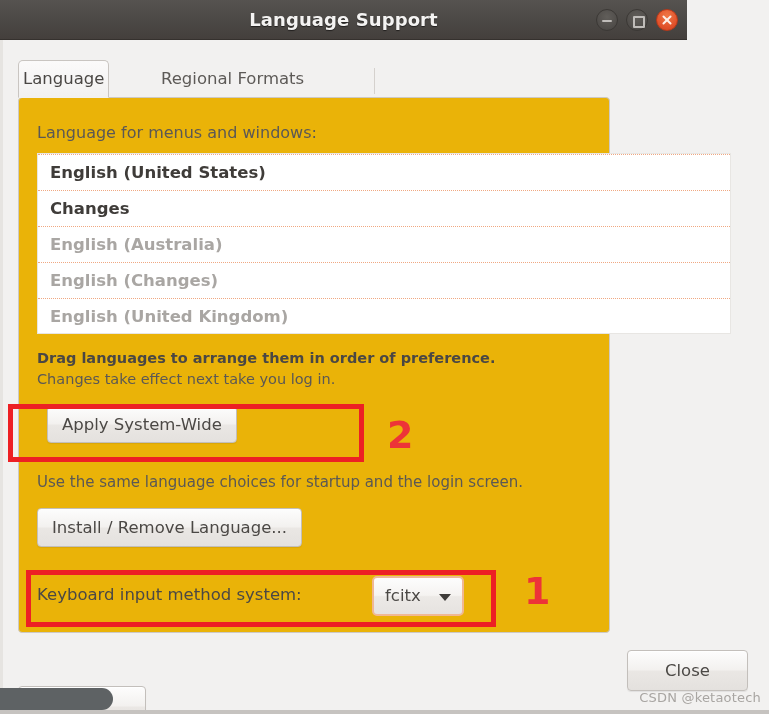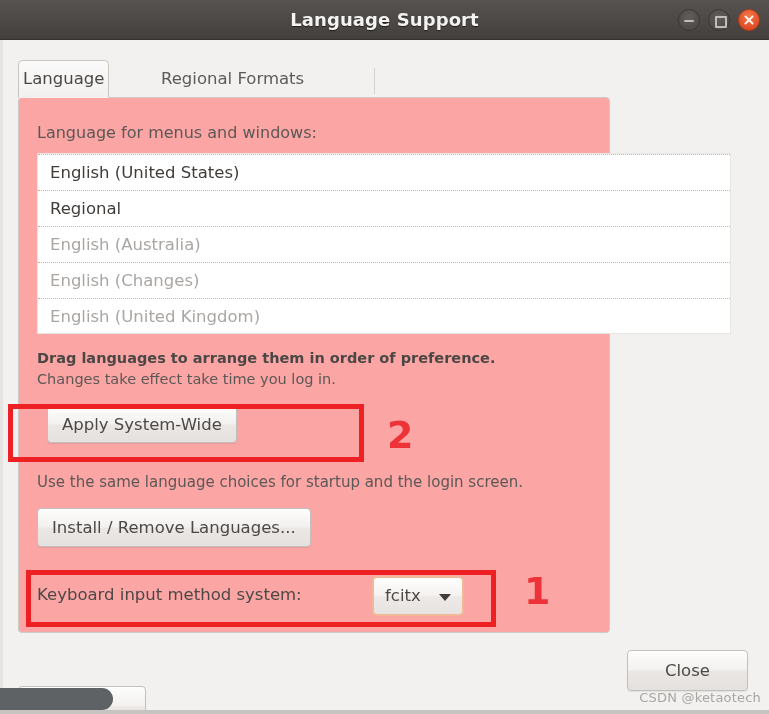--- a/index.html
+++ b/index.html
@@ -19,21 +19,21 @@
     width: 769px;
     height: 714px;
     background: #f2f1f0;
     box-sizing: border-box;
   }
 
   
   #titlebar {
     position: absolute;
     left: 0; top: 0;
-    width: 769px;
+    width: 687px;
     height: 40px;
     background: linear-gradient(to bottom, #565350 0%, #4b4845 55%, #443f3c 100%);
     border-bottom: 1px solid #35312e;
     box-sizing: border-box;
   }
   #title-text {
     position: absolute;
     left: 0; right: 0;
     top: 9px;
     text-align: center;
@@ -140,21 +140,21 @@
     background: #d5d1cd;
   }
 
   
   #panel {
     position: absolute;
     left: 18px;
     top: 97px;
     width: 592px;
     height: 536px;
-    background: #fca5a5;
+    background: #eab308;
     border: 1px solid #cdc9c5;
     border-radius: 4px;
     box-sizing: border-box;
   }
 
   #lbl-language-for {
     position: absolute;
     left: 18px;
     top: 25px;
     font-size: 16px;
@@ -175,20 +175,21 @@
   }
   .lang-row {
     position: relative;
     height: 36px;
     line-height: 36px;
     padding-left: 12px;
     font-size: 16.5px;
     box-sizing: border-box;
     border-top: 1px dotted #f0a882;
     background: #ffffff;
+    font-weight: bold;
   }
   .lang-row.strong { color: #3f3c39; }
   .lang-row.dim    { color: #a9a6a3; }
 
   
   #drag-hint {
     position: absolute;
     left: 18px;
     top: 252px;
     font-size: 14.5px;
@@ -383,34 +384,34 @@
     <div class="tab inactive">Regional Formats</div>
     <div class="tab-sep"></div>
   </div>
 
   <div id="panel">
 
     <div id="lbl-language-for">Language for menus and windows:</div>
 
     <div id="lang-list">
       <div class="lang-row strong">English (United States)</div>
-      <div class="lang-row strong">Regional</div>
+      <div class="lang-row strong">Changes</div>
       <div class="lang-row dim">English (Australia)</div>
       <div class="lang-row dim">English (Changes)</div>
       <div class="lang-row dim">English (United Kingdom)</div>
     </div>
 
     <div id="drag-hint">Drag languages to arrange them in order of preference.</div>
-    <div id="changes-hint">Changes take effect take time you log in.</div>
+    <div id="changes-hint">Changes take effect next take you log in.</div>
 
     <div class="gtkbutton" id="btn-apply">Apply System-Wide</div>
 
     <div id="use-same-hint">Use the same language choices for startup and the login screen.</div>
 
-    <div class="gtkbutton" id="btn-install">Install / Remove Languages...</div>
+    <div class="gtkbutton" id="btn-install">Install / Remove Language...</div>
 
     <div id="ime-row">
       <div id="ime-label">Keyboard input method system:</div>
       <div id="ime-combo">
         <span id="ime-value">fcitx</span>
         <span id="ime-arrow"></span>
       </div>
     </div>
 
   </div>

